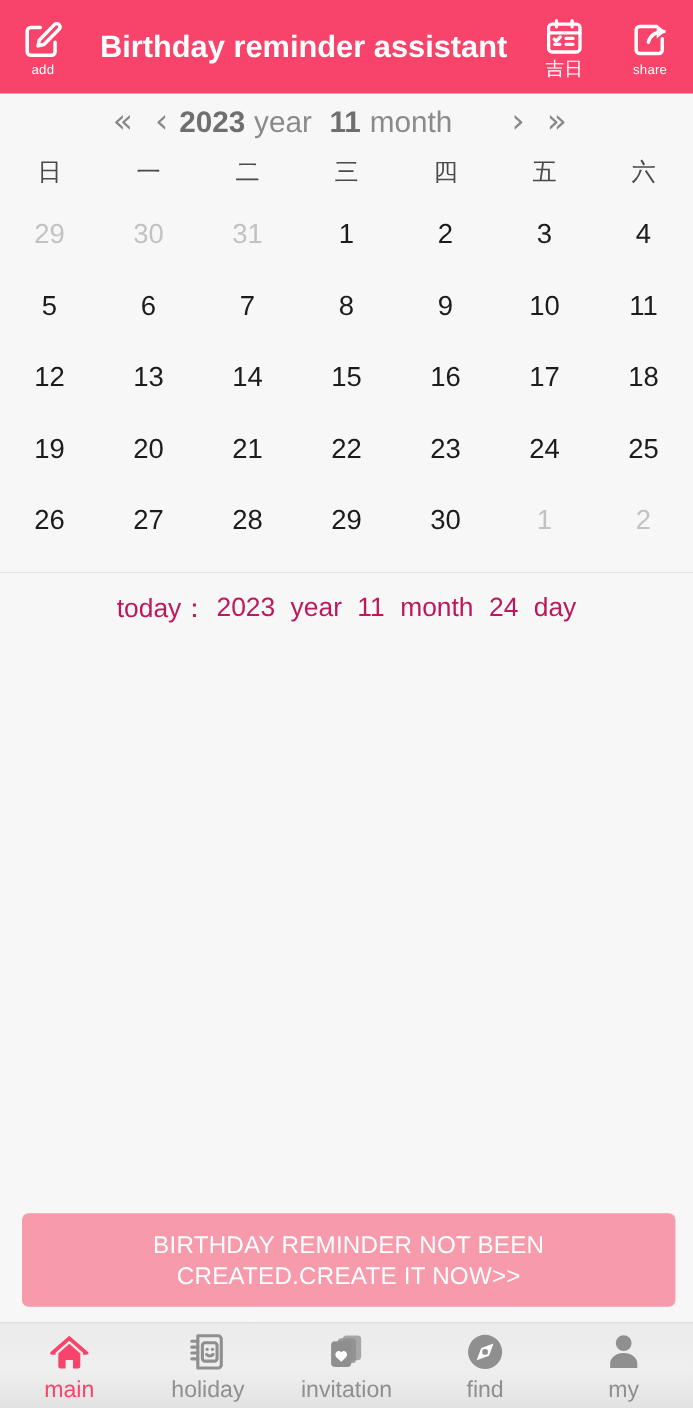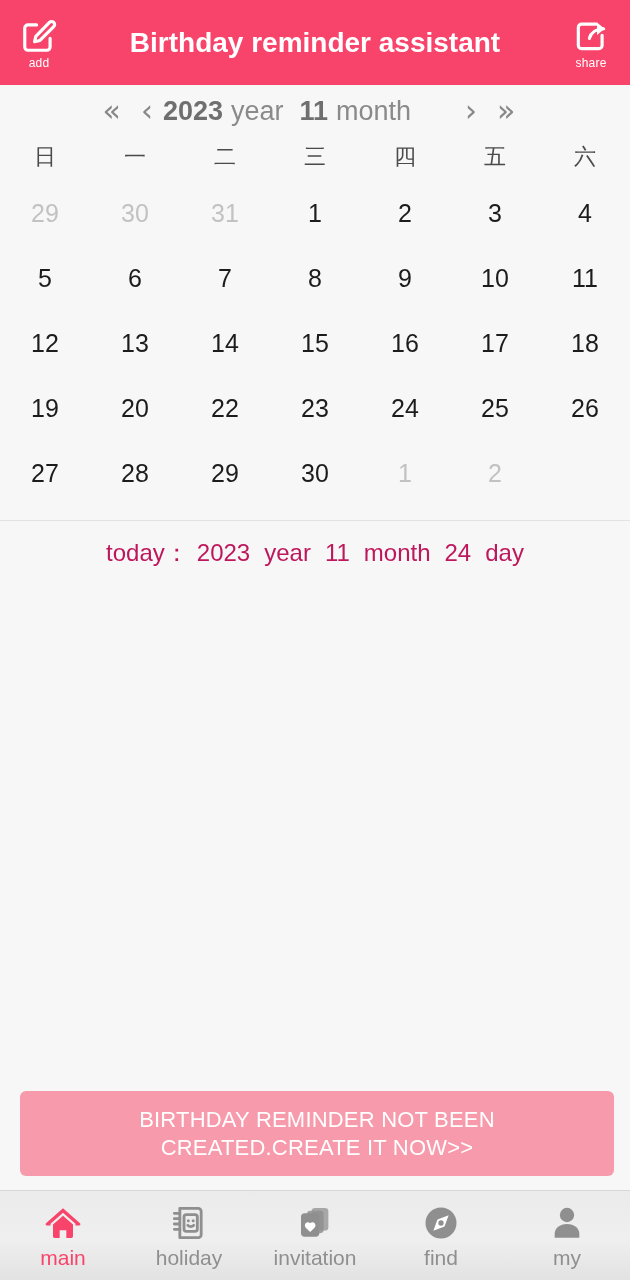--- a/index.html
+++ b/index.html
@@ -145,21 +145,21 @@
     padding: 15px 18px;
     text-align: center;
     color: #ffffff;
     font-size: 22px;
     line-height: 1.25;
     letter-spacing: .2px;
   }
 
   
   .tabbar {
-    height: 90px;
+    height: 78px;
     flex: 0 0 auto;
     display: grid;
     grid-template-columns: repeat(5, 1fr);
     background: linear-gradient(to bottom, #ebebeb 0%, #efefef 55%, #e2e2e2 100%);
     border-top: 1px solid #d8d8d8;
   }
   .tab {
     display: flex; flex-direction: column;
     align-items: center; justify-content: center;
     gap: 4px;
@@ -182,20 +182,32 @@
           <path d="M18.6 3.4a1.9 1.9 0 0 1 2.7 2.7L12.6 14.8l-3.4.8.8-3.4z"></path>
         </svg>
       </span>
       <span class="lbl">add</span>
     </div>
 
     <div class="hdr-title">Birthday reminder assistant</div>
 
     <div class="hdr-right">
 
+      <div class="hdr-btn">
+        <span>
+          <svg class="hdr-ico" viewBox="0 0 24 24" fill="none" stroke="#ffffff" stroke-width="1.9" stroke-linecap="round" stroke-linejoin="round">
+            <rect x="3" y="5" width="18" height="16" rx="2"></rect>
+            <path d="M3 10h18"></path>
+            <path d="M7.5 3v3.5M16.5 3v3.5"></path>
+            <path d="M6.2 13.6l1.2 1.2 2.3-2.4"></path>
+            <path d="M13 13.2h4M13 16.6h4M6.5 16.6h3"></path>
+          </svg>
+        </span>
+        <span class="lbl cn">吉日</span>
+      </div>
 
       <div class="hdr-btn">
         <span>
           <svg class="hdr-ico" viewBox="0 0 24 24" fill="none" stroke="#ffffff" stroke-width="2" stroke-linecap="round" stroke-linejoin="round">
             <path d="M15.5 4.5H6a2 2 0 0 0-2 2V18a2 2 0 0 0 2 2h11a2 2 0 0 0 2-2v-6.5"></path>
             <path d="M11 13.5C12 9.5 15.5 7.6 20 7.4"></path>
             <path d="M15.8 3.4L20.6 7.4 15.8 11.4z" fill="#ffffff" stroke="none"></path>
           </svg>
         </span>
         <span class="lbl">share</span>
@@ -246,20 +258,21 @@
       <div class="day">11</div>
       <div class="day">12</div>
       <div class="day">13</div>
       <div class="day">14</div>
       <div class="day">15</div>
       <div class="day">16</div>
       <div class="day">17</div>
       <div class="day">18</div>
       <div class="day">19</div>
       <div class="day">20</div>
+      <div class="day">21</div>
       <div class="day">22</div>
       <div class="day">23</div>
       <div class="day">24</div>
       <div class="day">25</div>
       <div class="day">26</div>
       <div class="day">27</div>
       <div class="day">28</div>
       <div class="day">29</div>
       <div class="day">30</div>
       <div class="day muted">1</div>

